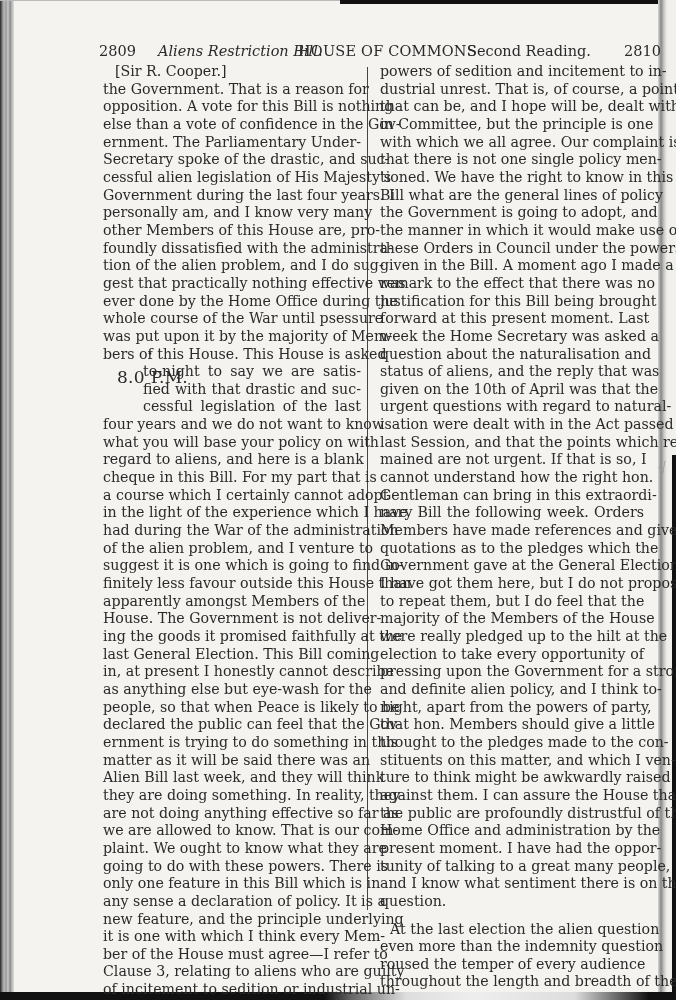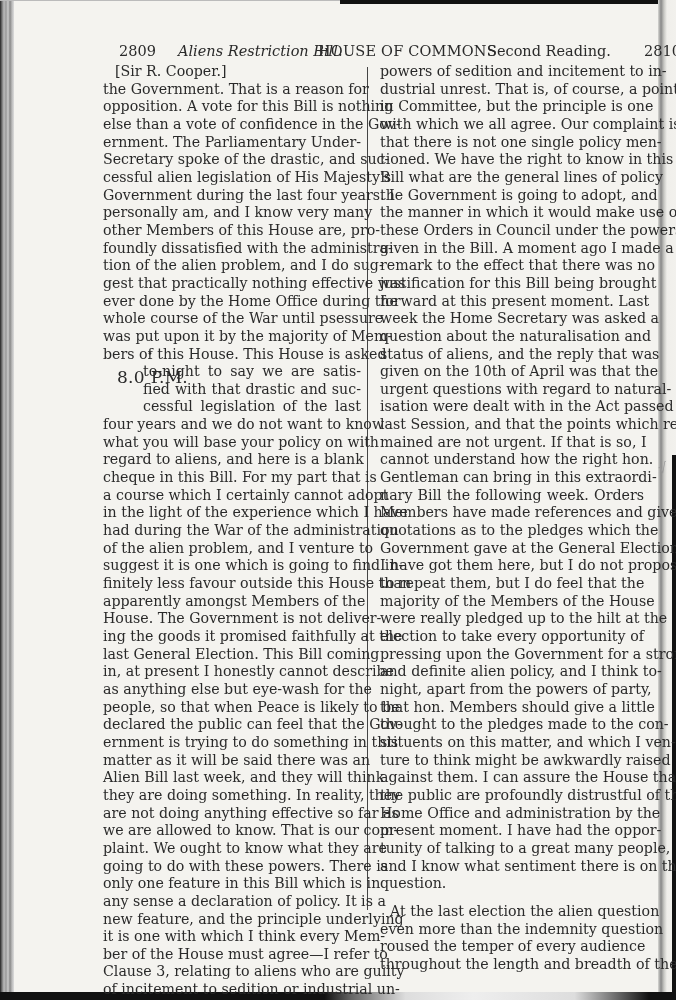--- a/index.html
+++ b/index.html
@@ -32,21 +32,21 @@
     position: absolute; left: 672px; top: 455px; width: 4px; height: 545px; background: #111;
   }
   .pencil-mark {
     position: absolute; left: 658px; top: 460px; font-size: 14px; color: #999;
     font-family: "DejaVu Sans", sans-serif; transform: rotate(-10deg);
   }
   .header {
     position: absolute; top: 43px; left: 80px; width: 572px; height: 18px;
     font-size: 14.5px; white-space: nowrap;
   }
-  .header span { position: absolute; top: 0; margin-left: 20px; }
+  .header span { position: absolute; top: 0; }
   .colnum-left { left: 19px; }
   .running-title { left: 78px; font-style: italic; }
   .house { left: 218px; letter-spacing: 0.2px; }
   .reading { left: 387px; }
   .colnum-right { left: 544px; }
 
   .col-rule {
     position: absolute; left: 367px; top: 67px; width: 1px; height: 843px; background: #444;
   }
   .column {
@@ -143,20 +143,21 @@
     <span class="line">it is one with which I think every Mem-</span>
     <span class="line">ber of the House must agree—I refer to</span>
     <span class="line">Clause 3, relating to aliens who are guilty</span>
     <span class="line">of incitement to sedition or industrial un-</span>
     <span class="line">rest. But Sub-section (2) provides that</span>
   </div>
 
 <div class="column col-right" id="right-col">
     <span class="line">powers of sedition and incitement to in-</span>
     <span class="line">dustrial unrest. That is, of course, a point</span>
+    <span class="line">that can be, and I hope will be, dealt with</span>
     <span class="line">in Committee, but the principle is one</span>
     <span class="line">with which we all agree. Our complaint is</span>
     <span class="line">that there is not one single policy men-</span>
     <span class="line">tioned. We have the right to know in this</span>
     <span class="line">Bill what are the general lines of policy</span>
     <span class="line">the Government is going to adopt, and</span>
     <span class="line">the manner in which it would make use of</span>
     <span class="line">these Orders in Council under the powers</span>
     <span class="line">given in the Bill. A moment ago I made a</span>
     <span class="line">remark to the effect that there was no</span>

